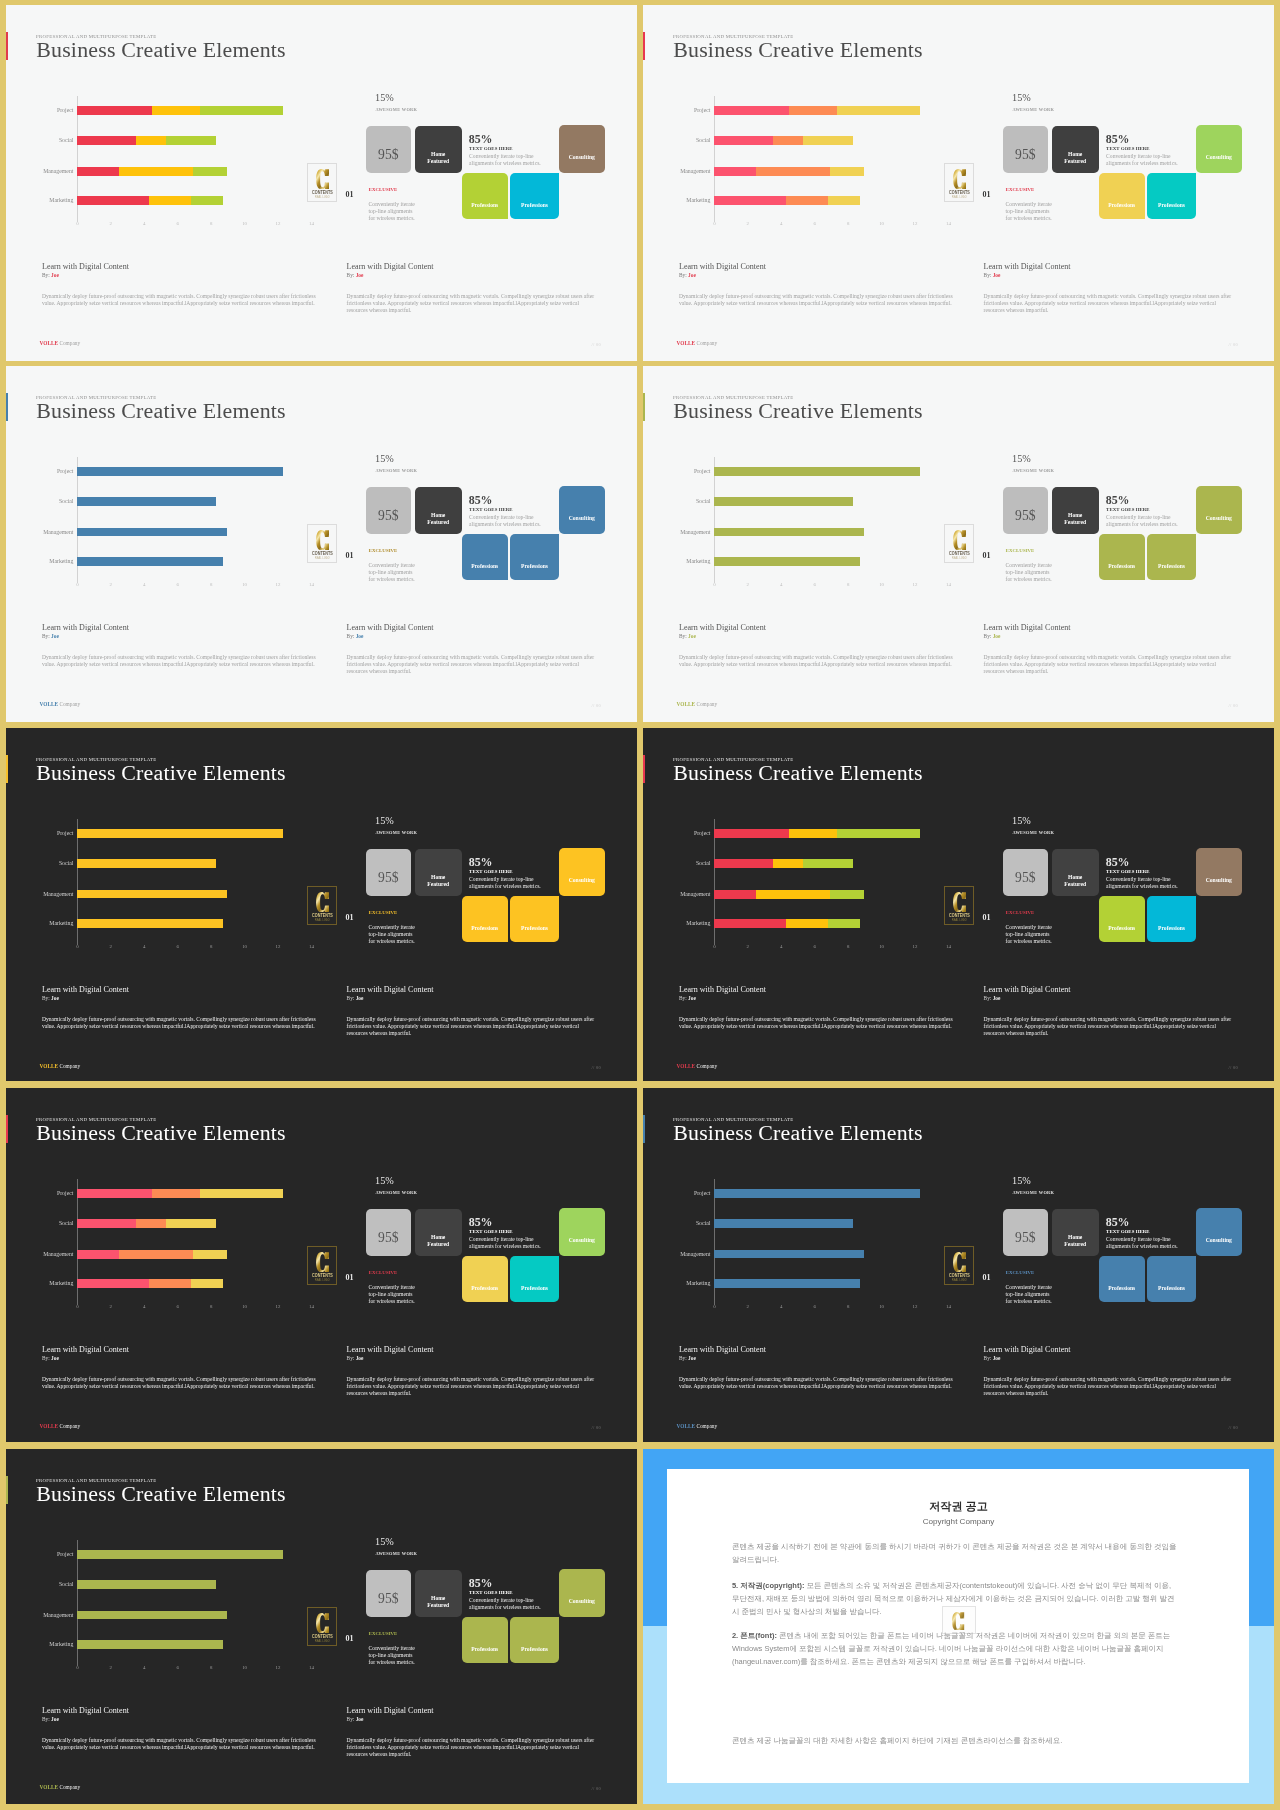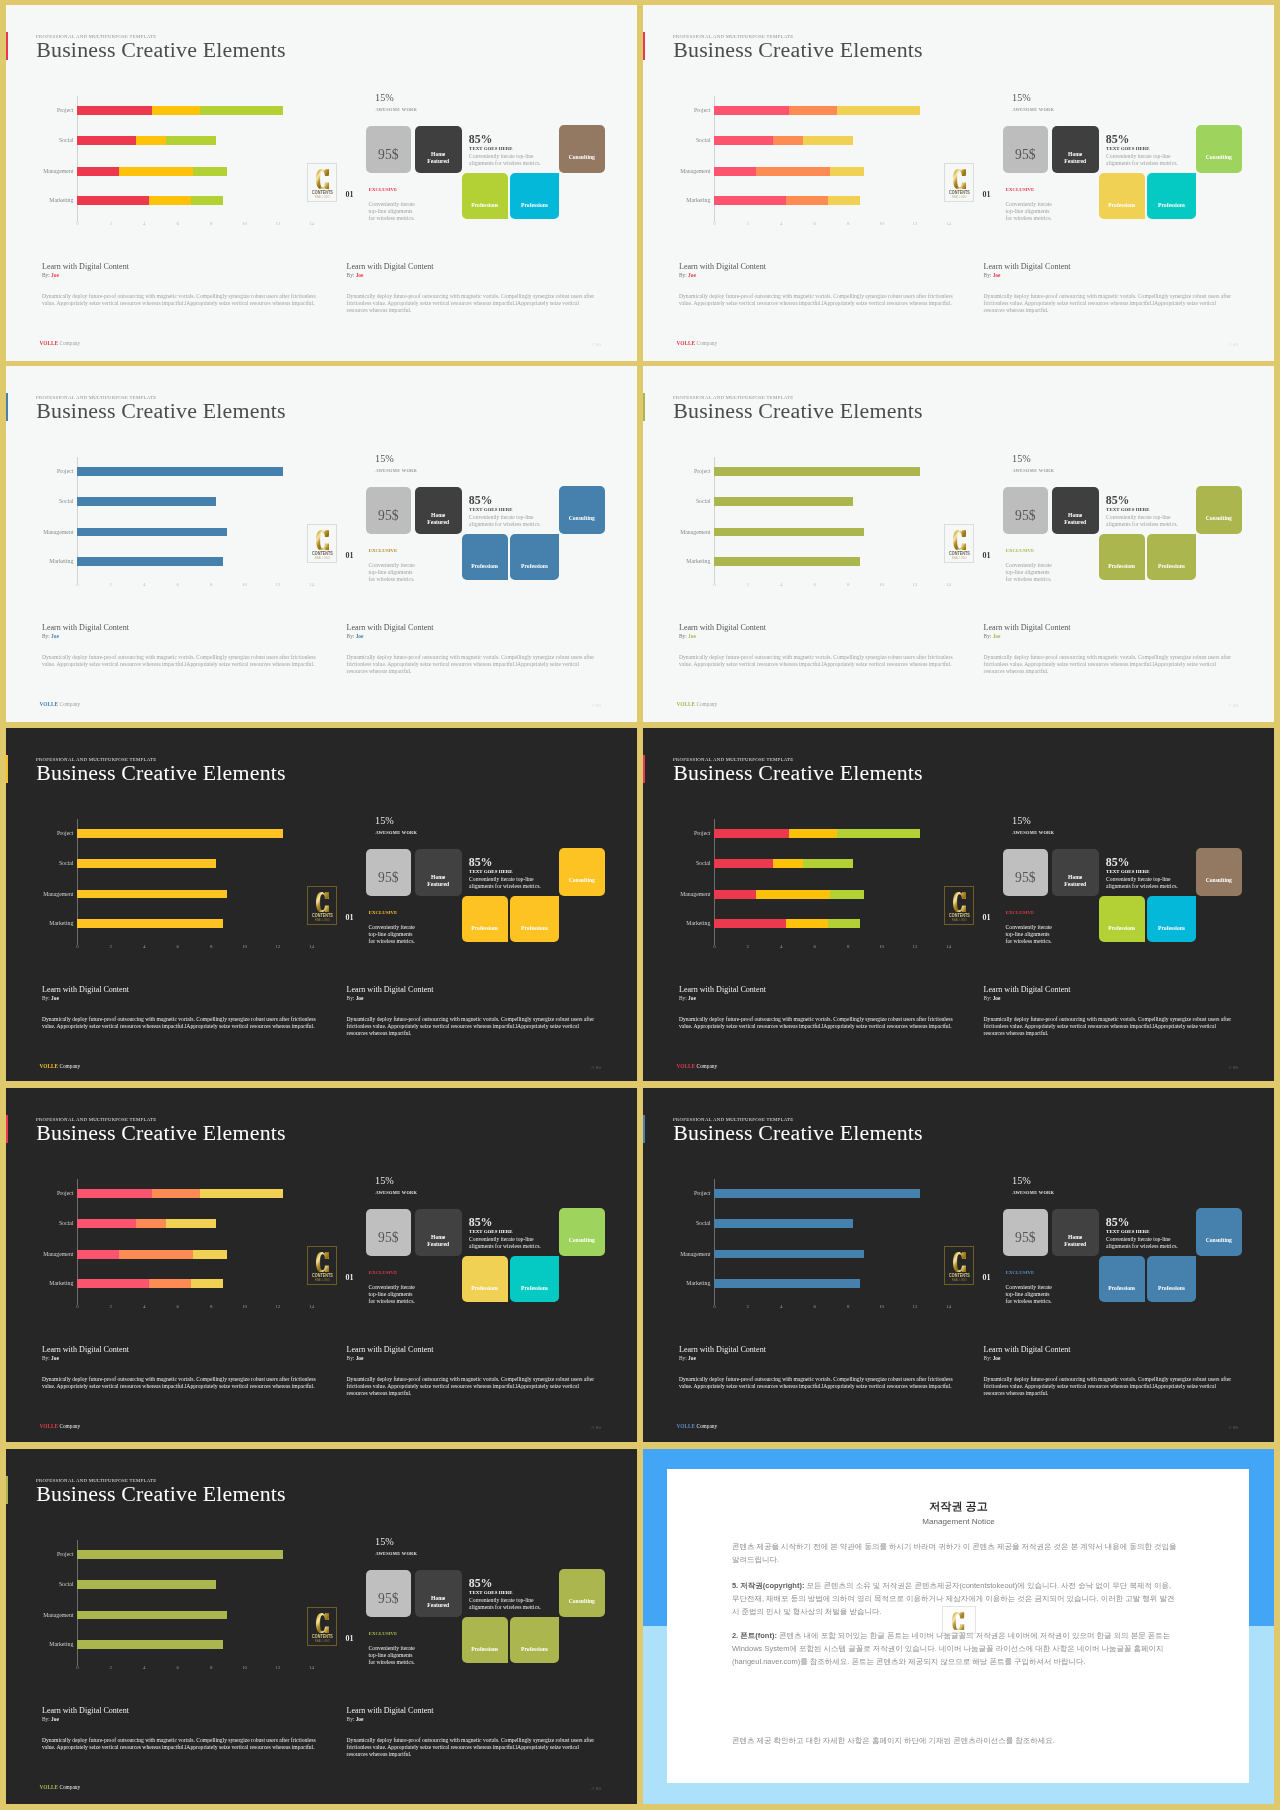--- a/index.html
+++ b/index.html
@@ -877,19 +877,19 @@
     <stop offset="58%" stop-color="#8d6d18"></stop>
                 <stop offset="72%" stop-color="#e6d189"></stop>
     <stop offset="86%" stop-color="#b08c24"></stop>
                 <stop offset="100%" stop-color="#7d6115"></stop>
   </linearGradient>
             </defs>
   <path fill="url(#goldcp)" d="M98 2 L98 52 L66 52 C64 30 59 17 48 17 C36 17 30 32 30 76 C30 120 36 135 48 135 C59 135 64 122 66 100 L98 100 L98 150 L66 150 L64 139 C56 149 48 152 39 152 C15 152 0 124 0 76 C0 28 15 0 39 0 C48 0 56 3 64 13 L66 2 Z"></path>
   </svg></div>
         </div>
       <div class="cp-h1" style="top:51.5px">저작권 공고</div>
-      <div class="cp-h2" style="top:67.6px">Management Notice</div>
+      <div class="cp-h2" style="top:67.6px">Copyright Company</div>
       <div class="cp-p" style="left:88.9px;width:446px;top:92.1px">콘텐츠 제공을 시작하기 전에 본 약관에 동의를 하시기 바라며 귀하가 이 콘텐츠 제공을 저작권은 것은 본 계약서 내용에 동의한 것임을 알려드립니다.</div>
       <div class="cp-p" style="left:88.9px;width:446px;top:130.9px"><b>5. 저작권(copyright):</b> 모든 콘텐츠의 소유 및 저작권은 콘텐츠제공자(contentstokeout)에 있습니다. 사전 승낙 없이 무단 복제적 이용, 무단전재, 재배포 등의 방법에 의하여 영리 목적으로 이용하거나 제삼자에게 이용하는 것은 금지되어 있습니다. 이러한 고발 행위 발견 시 준법의 민사 및 형사상의 처벌을 받습니다.</div>
       <div class="cp-p" style="left:88.9px;width:446px;top:181.3px"><b>2. 폰트(font):</b> 콘텐츠 내에 포함 되어있는 한글 폰트는 네이버 나눔글꼴의 저작권은 네이버에 저작권이 있으며 한글 외의 본문 폰트는 Windows System에 포함된 시스템 글꼴로 저작권이 있습니다. 네이버 나눔글꼴 라이선스에 대한 사항은 네이버 나눔글꼴 홈페이지(hangeul.naver.com)를 참조하세요. 폰트는 콘텐츠와 제공되지 않으므로 해당 폰트를 구입하셔서 바랍니다.</div>
-      <div class="cp-p" style="left:88.9px;width:446px;top:285.6px">콘텐츠 제공 확인하고 대한 자세한 사항은 홈페이지 하단에 기재된 콘텐츠라이선스를 참조하세요.</div>
+      <div class="cp-p" style="left:88.9px;width:446px;top:285.6px">콘텐츠 제공 나눔글꼴의 대한 자세한 사항은 홈페이지 하단에 기재된 콘텐츠라이선스를 참조하세요.</div>
     </div>
   </div>
 
 </body></html>

